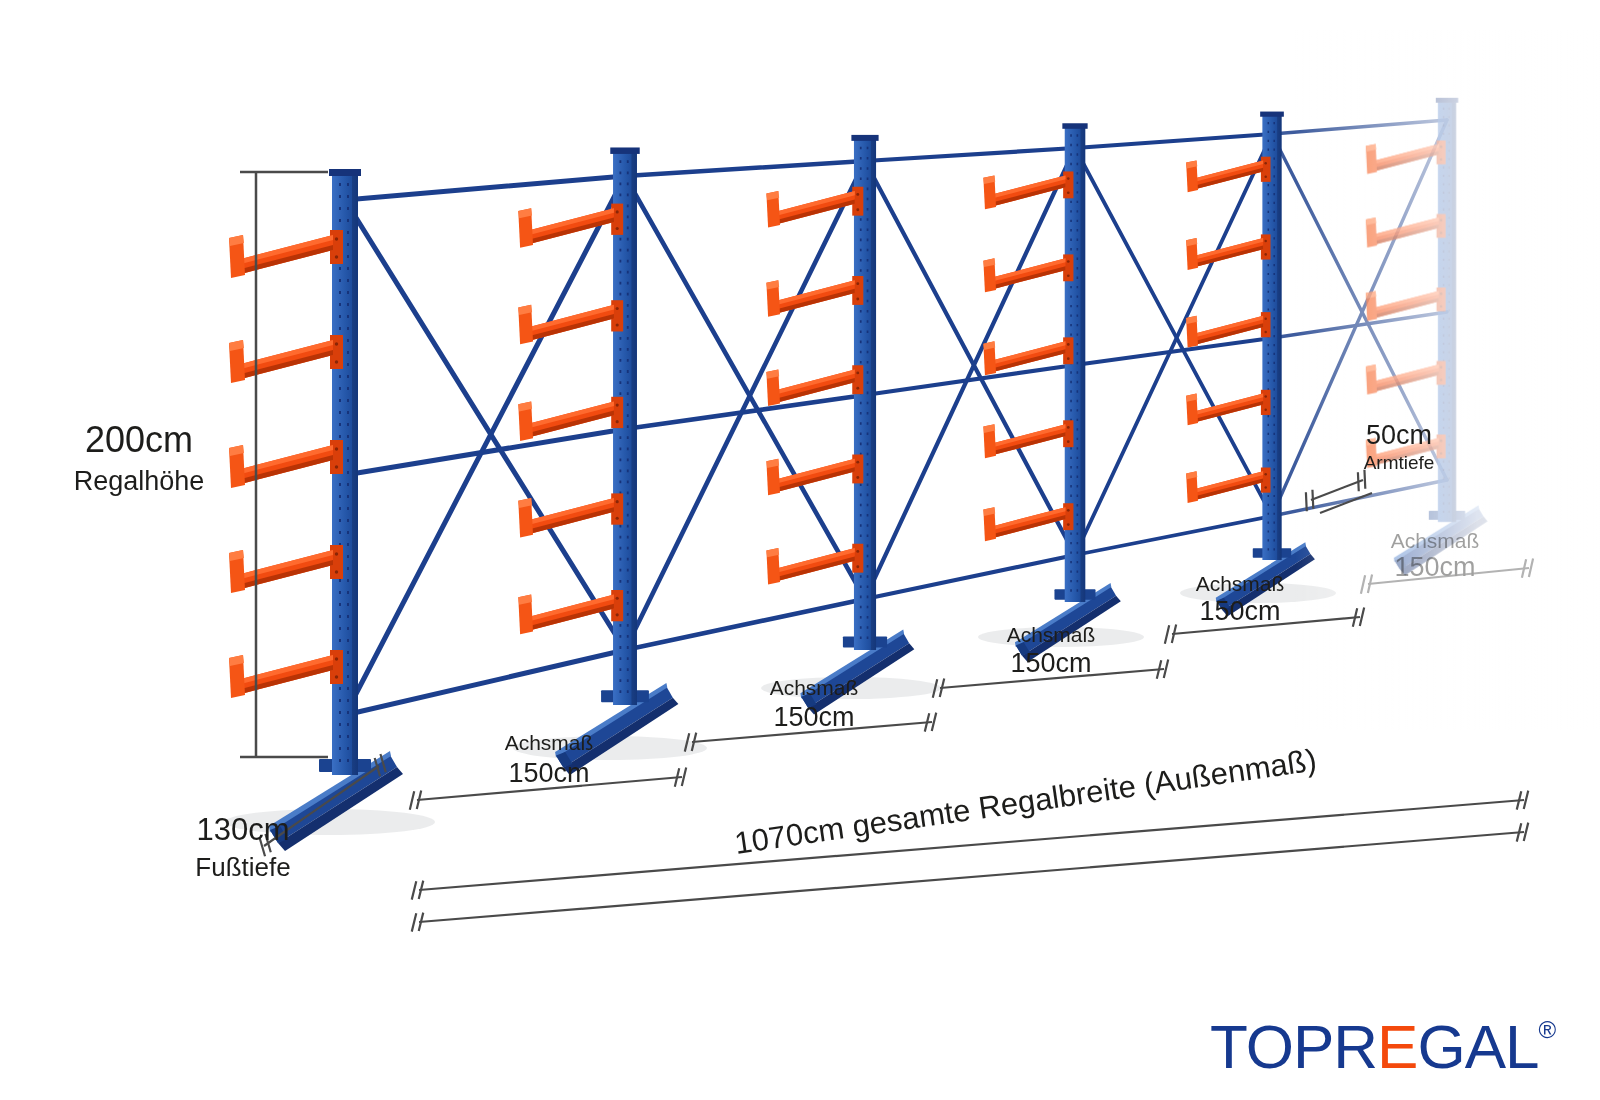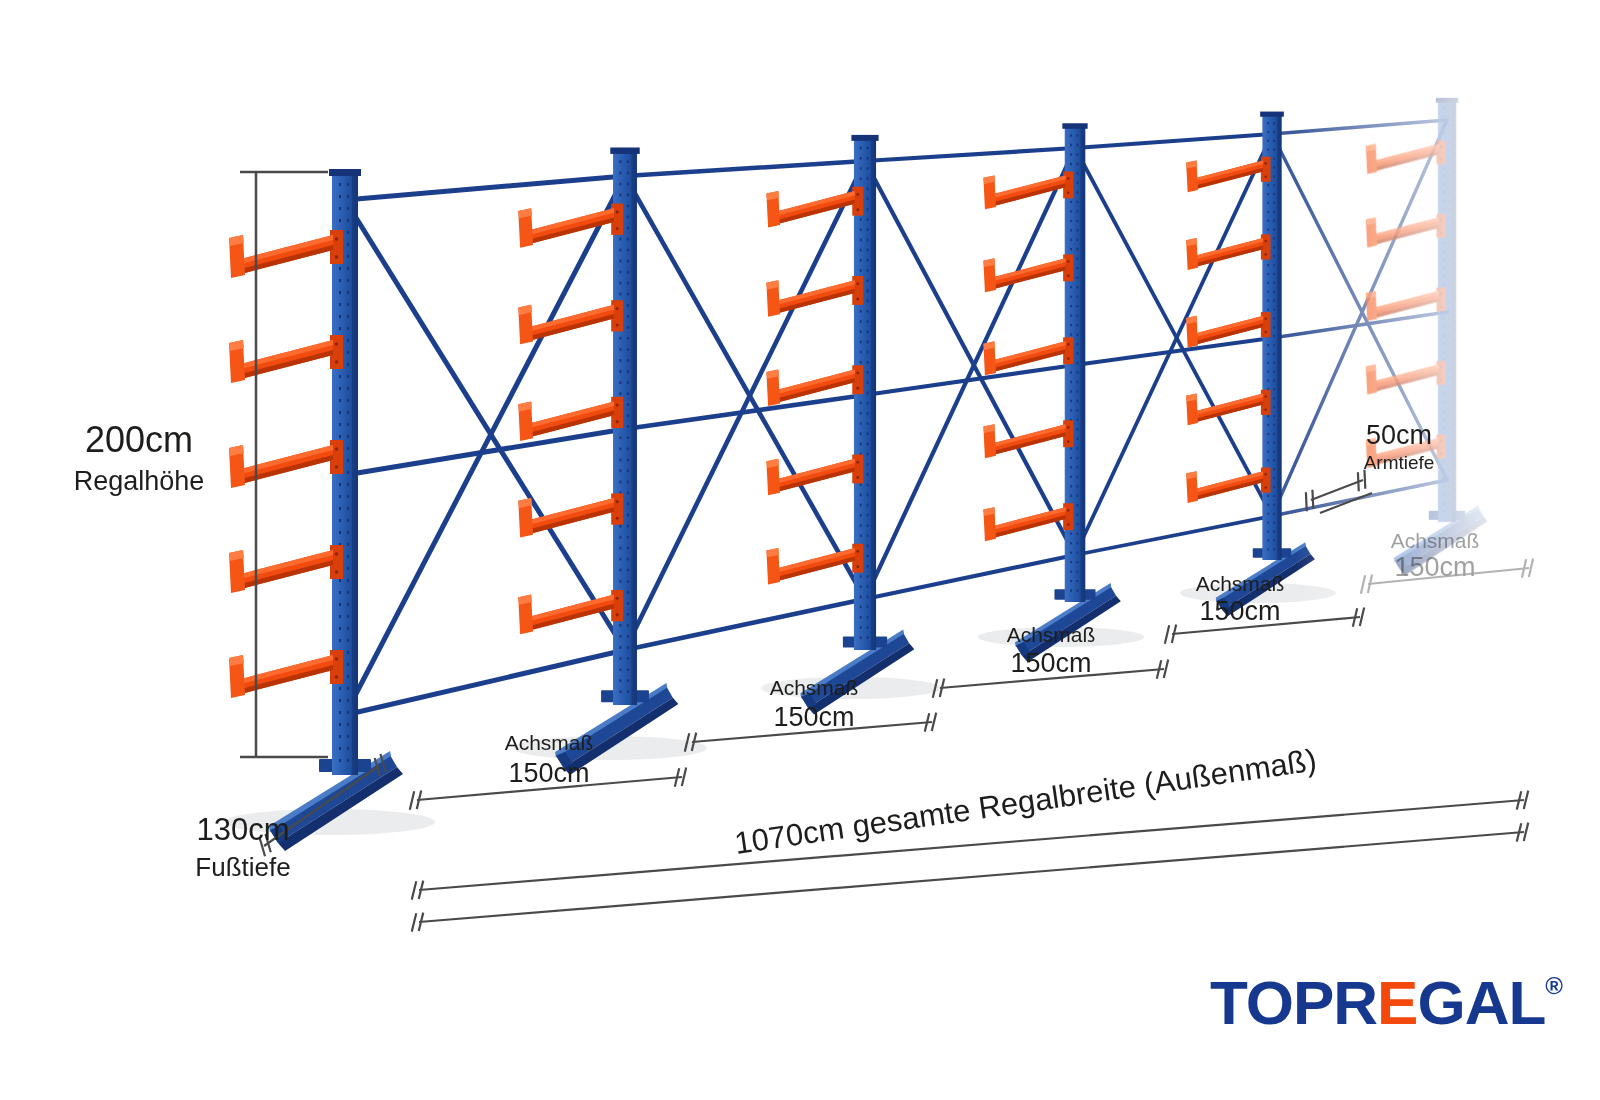--- a/index.html
+++ b/index.html
@@ -1,21 +1,21 @@
 <!DOCTYPE html>
 <html><head>
 <meta charset="utf-8">
 <style>
   html,body{margin:0;padding:0;background:#ffffff;}
   .stage{position:relative;width:1580px;height:1100px;background:#ffffff;overflow:hidden;
          font-family:"Liberation Sans", sans-serif;margin-left:27px;}
   .stage svg{position:absolute;left:0;top:0;}
   .dim-text{fill:#1d1d1b;}
-  .logo{position:absolute;left:1183px;top:972px;white-space:nowrap;
-        font-family:"Liberation Sans", sans-serif;font-weight:700;font-size:62px;
+  .logo{position:absolute;left:1183px;top:1016px;white-space:nowrap;
+        font-family:"Liberation Sans", sans-serif;font-weight:400;font-size:62px;
         letter-spacing:-1px;line-height:1;text-align:center;}
   .logo .blue{color:#16398F;}
   .logo .orange{color:#F4490C;}
   .logo .reg{font-size:24px;color:#16398F;display:inline-block;position:relative;top:-30px;letter-spacing:0;}
 </style>
 </head>
 <body>
 
 <div class="stage">
 

